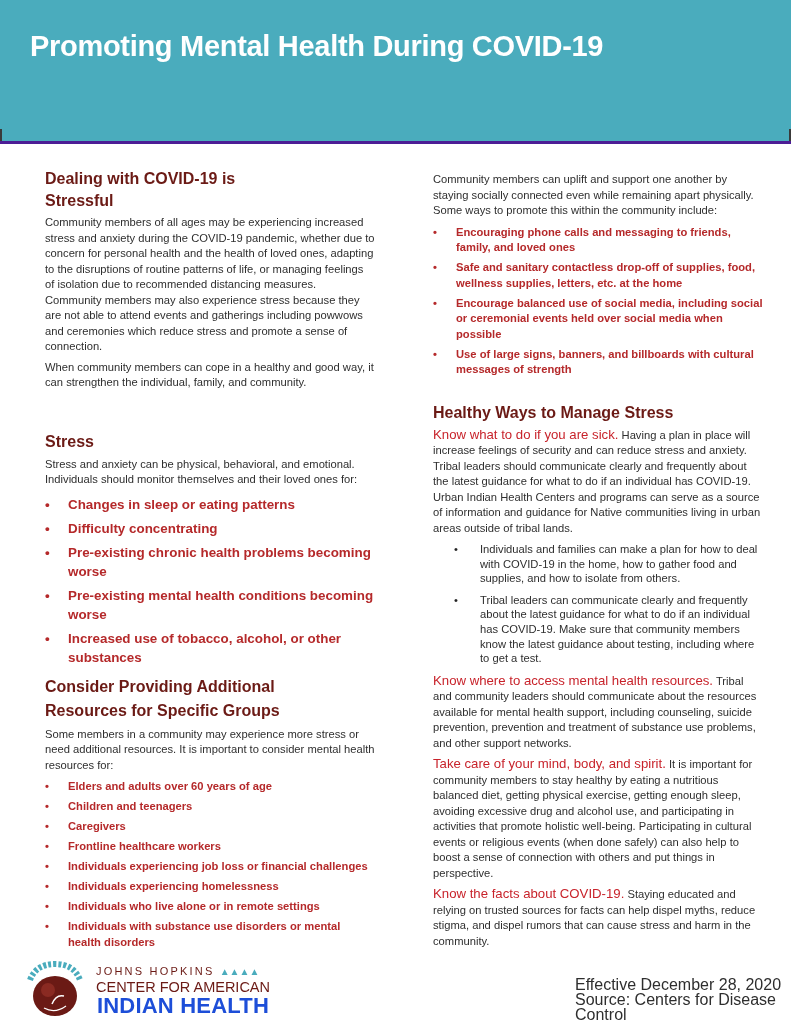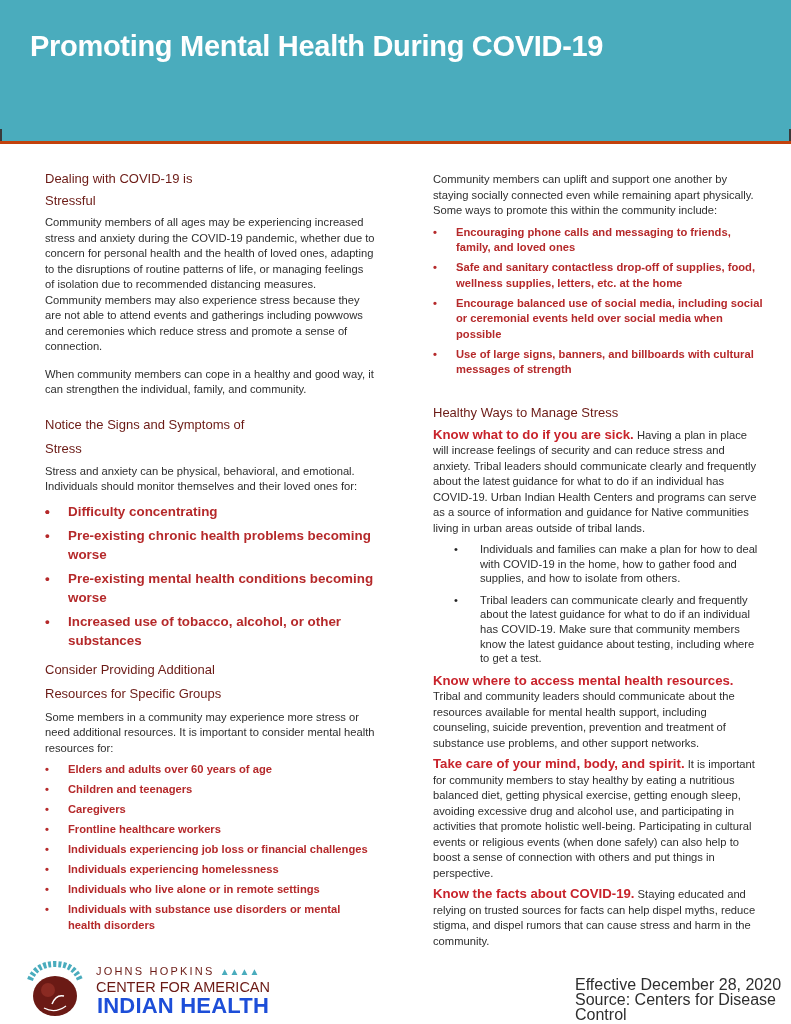--- a/index.html
+++ b/index.html
@@ -5,51 +5,51 @@
   html, body { margin: 0; padding: 0; }
   body {
     width: 791px; height: 1024px; position: relative; overflow: hidden;
     background: #ffffff;
     font-family: "Liberation Sans", sans-serif;
     color: #2b2b2b;
   }
   .header {
     position: absolute; left: 0; top: 0; width: 791px; height: 141px;
     background: #4aacbd;
-    border-bottom: 3px solid #c2410c;
+    border-bottom: 3px solid #4c1d95;
   }
   .header .tick-l, .header .tick-r {
     position: absolute; bottom: 0; width: 2px; height: 12px; background: #3a3a3a;
   }
   .header .tick-l { left: 0; }
   .header .tick-r { right: 0; }
   .header h1 {
     position: absolute; left: 30px; top: 30px; margin: 0;
     font-family: "Liberation Sans", sans-serif;
     font-weight: bold; font-size: 29px; color: #ffffff; letter-spacing: -0.3px;
   }
   .col { position: absolute; top: 160px; }
   .col-left { left: 45px; width: 330px; }
   .col-right { left: 433px; width: 330px; }
   h2 {
-    margin: 0; color: #6b1a15; font-size: 13px; font-weight: normal; line-height: 22px;
+    margin: 0; color: #6b1a15; font-size: 16px; font-weight: bold; line-height: 22px;
     font-family: "Liberation Sans", sans-serif;
   }
   p.body {
     margin: 0; font-size: 11.2px; line-height: 15.5px; color: #2e2e2e;
   }
   ul.bullets { list-style: none; margin: 0; padding: 0; }
   ul.bullets li { position: relative; padding-left: 23px; color: #b5292a; font-weight: bold; }
   ul.bullets li .dot { position: absolute; left: 0; top: 0; color: #b5292a; }
   ul.big li { font-size: 13.4px; line-height: 19px; margin-bottom: 5px; }
   ul.small li { font-size: 11.2px; line-height: 15.5px; margin-bottom: 4.5px; }
   ul.black { list-style: none; margin: 6px 0 0 0; padding: 0 0 0 16px; }
   ul.black li { position: relative; padding-left: 31px; font-size: 11.2px; line-height: 14.6px; color: #2e2e2e; margin-bottom: 7px; }
   ul.black li .dot { position: absolute; left: 5px; top: 0; color: #222; }
-  .lead { color: #c8232b; font-weight: bold; font-size: 13.2px; }
+  .lead { color: #c8232b; font-weight: normal; font-size: 13.2px; }
   .footer-logo { position: absolute; left: 22px; top: 960px; width: 250px; height: 58px; }
   .logo-text { position: absolute; left: 74px; top: 4px; }
   .logo-line1 { font-size: 11px; letter-spacing: 2.2px; color: #6b1a15; font-weight: normal; line-height: 15px; }
   .logo-line1 .tris { color: #4aacbd; letter-spacing: 0; font-size: 10px; }
   .logo-line2 { font-size: 14.5px; color: #6b1a15; line-height: 16px; }
   .logo-line3 { font-size: 22px; font-weight: bold; color: #1d4ed8; line-height: 22px; letter-spacing: 0.2px; text-align: center; }
   .footer-meta { position: absolute; left: 575px; top: 977px; font-size: 16px; line-height: 15px; color: #2e2e2e; }
 </style>
 </head>
 <body>
@@ -61,31 +61,31 @@
 </div>
 
 <div class="col col-left">
 
   <section style="margin-top:8px;">
     <h2>
       <span>Dealing with COVID-19 is</span><br>
       <span>Stressful</span>
     </h2>
     <p class="body" style="margin-top:3px;">Community members of all ages may be experiencing increased stress and anxiety during the COVID-19 pandemic, whether due to concern for personal health and the health of loved ones, adapting to the disruptions of routine patterns of life, or managing feelings of isolation due to recommended distancing measures. Community members may also experience stress because they are not able to attend events and gatherings including powwows and ceremonies which reduce stress and promote a sense of connection.</p>
-    <p class="body" style="margin-top:12px;">When community members can cope in a healthy and good way, it can strengthen the individual, family, and community.</p>
+    <p class="body" style="margin-top:5px;">When community members can cope in a healthy and good way, it can strengthen the individual, family, and community.</p>
   </section>
 
   <section style="margin-top:15px;">
     <h2 style="line-height:24px;">
-      <span>Notice the Signs and Symptoms of</span><br>
+      <br>
       <span>Stress</span>
     </h2>
     <p class="body" style="margin-top:3px;">Stress and anxiety can be physical, behavioral, and emotional. Individuals should monitor themselves and their loved ones for:</p>
     <ul class="bullets big" style="margin-top:7px;">
-      <li><span class="dot">•</span></li>
+      <li><span class="dot">•</span><span>Changes in sleep or eating patterns</span></li>
       <li><span class="dot">•</span><span>Difficulty concentrating</span></li>
       <li><span class="dot">•</span><span>Pre-existing chronic health problems becoming worse</span></li>
       <li><span class="dot">•</span><span>Pre-existing mental health conditions becoming worse</span></li>
       <li><span class="dot">•</span><span>Increased use of tobacco, alcohol, or other substances</span></li>
     </ul>
   </section>
 
   <section style="margin-top:8px;">
     <h2 style="line-height:24px;">
       <span>Consider Providing Additional</span><br>

